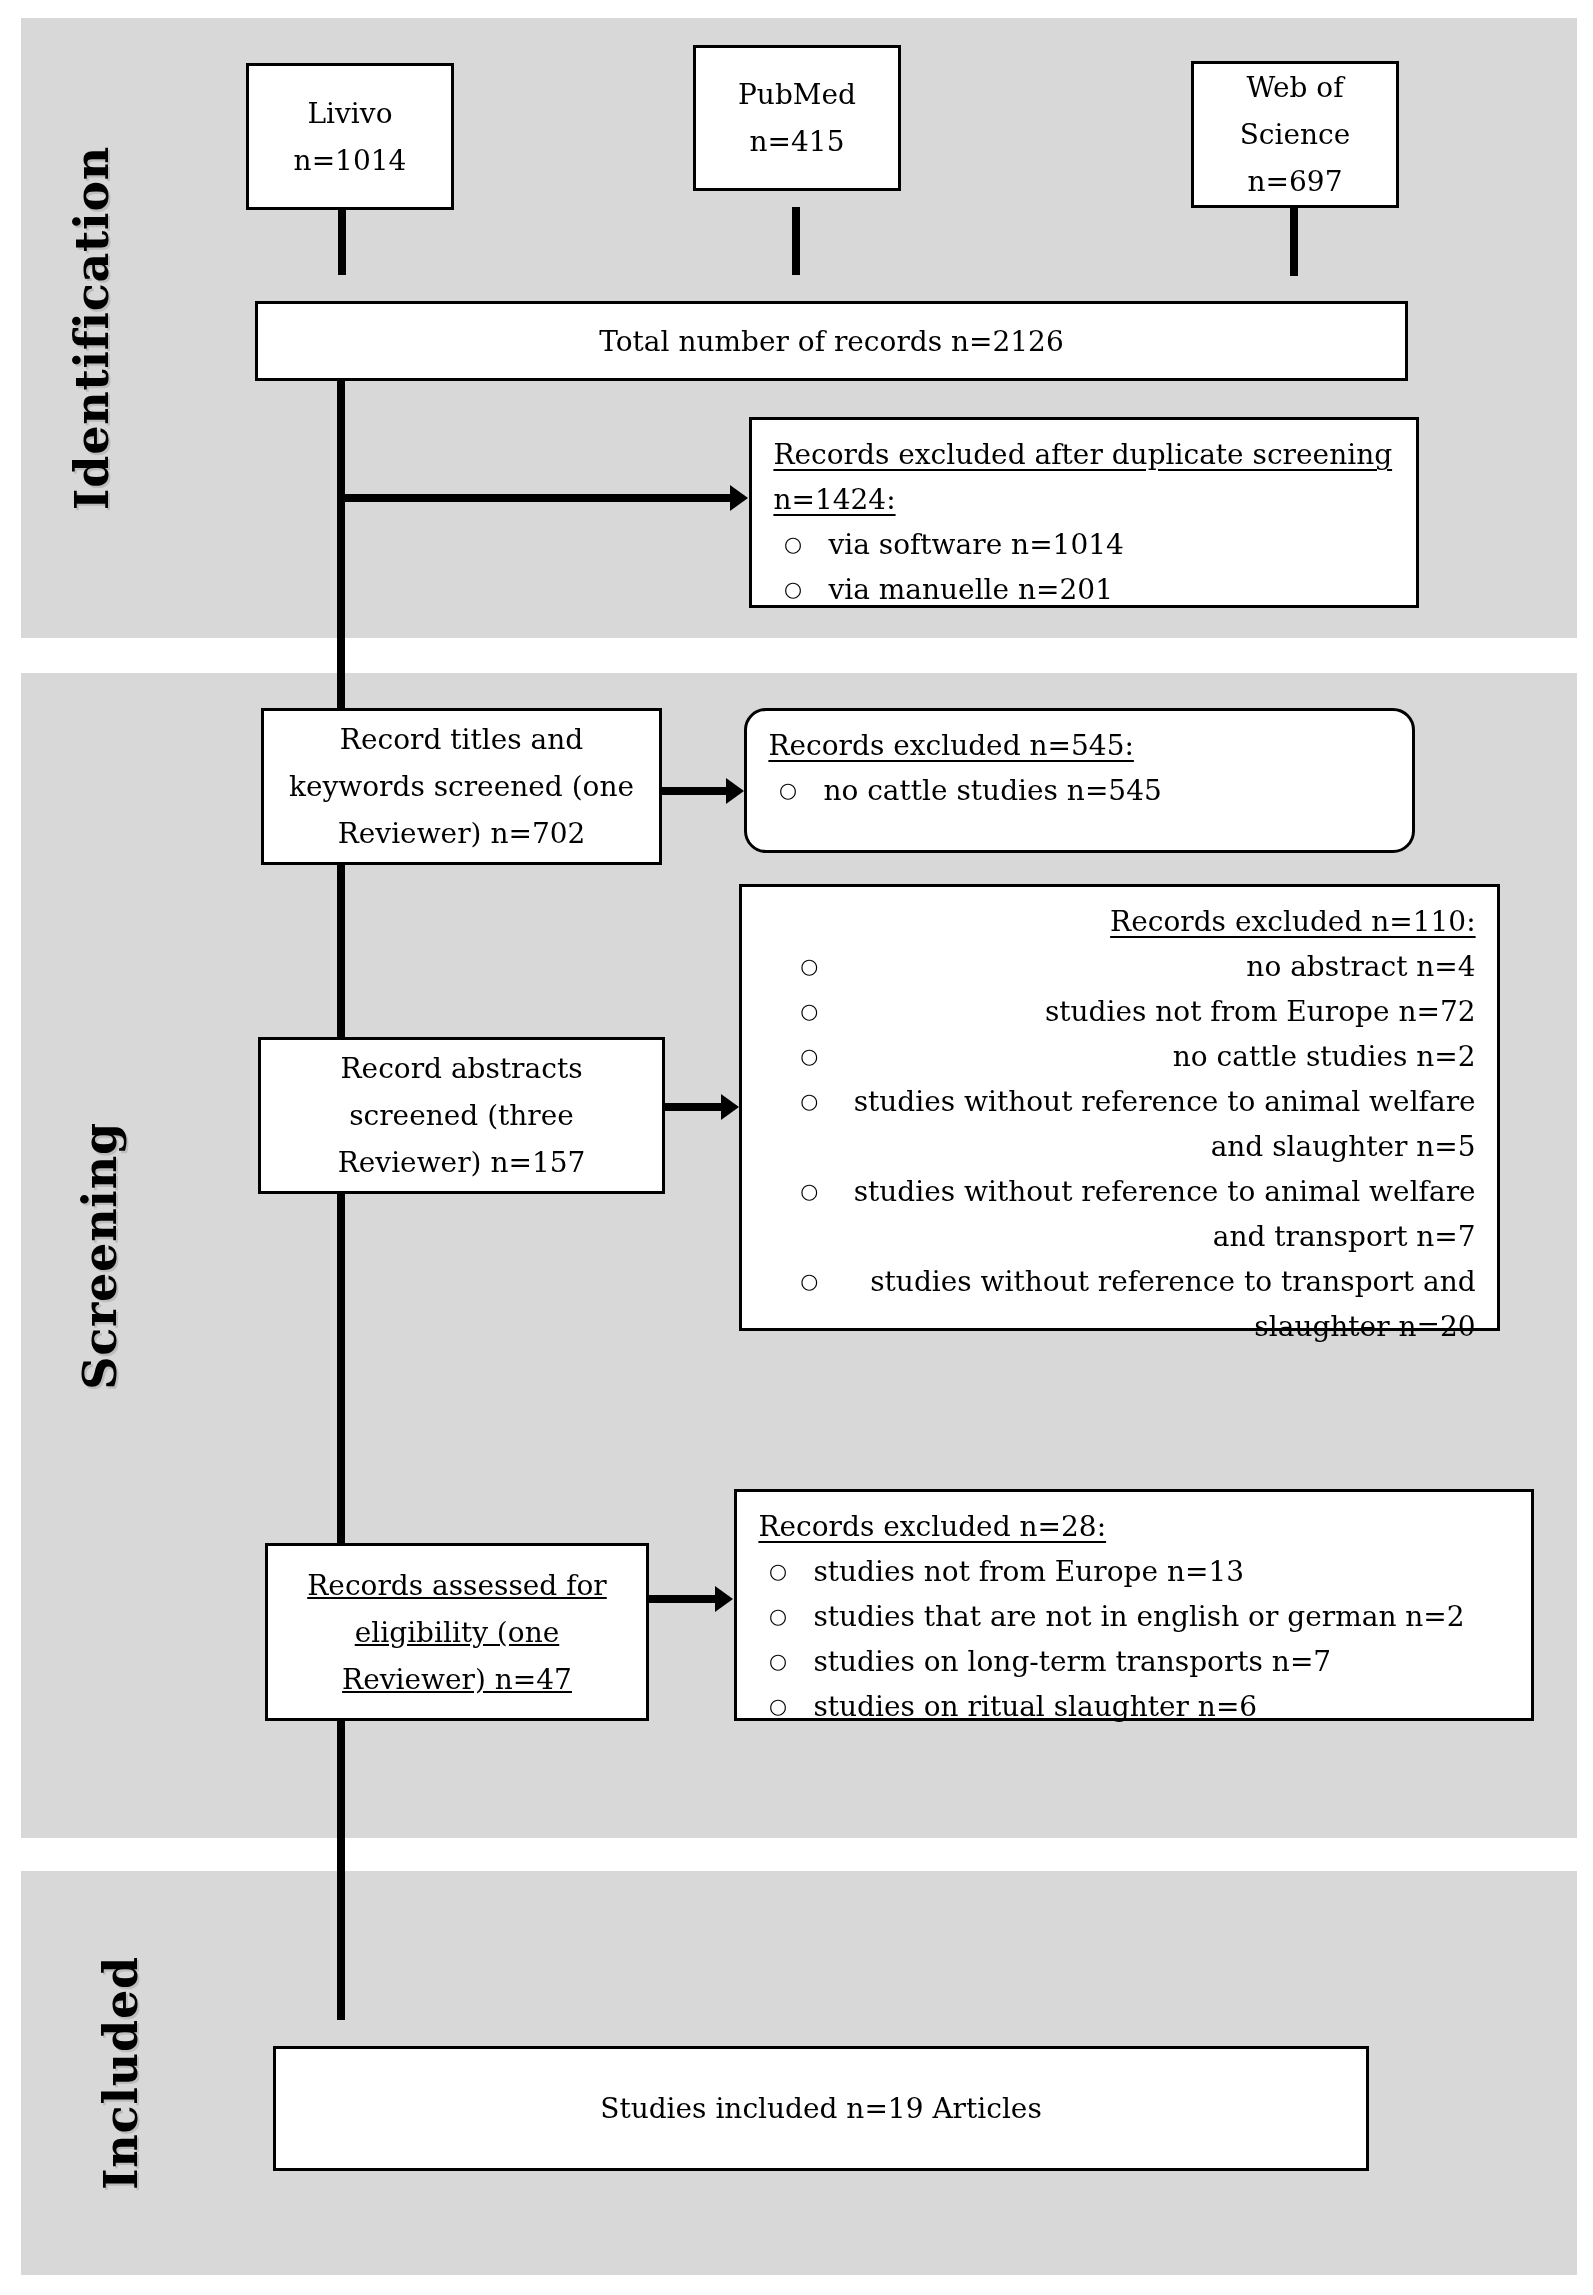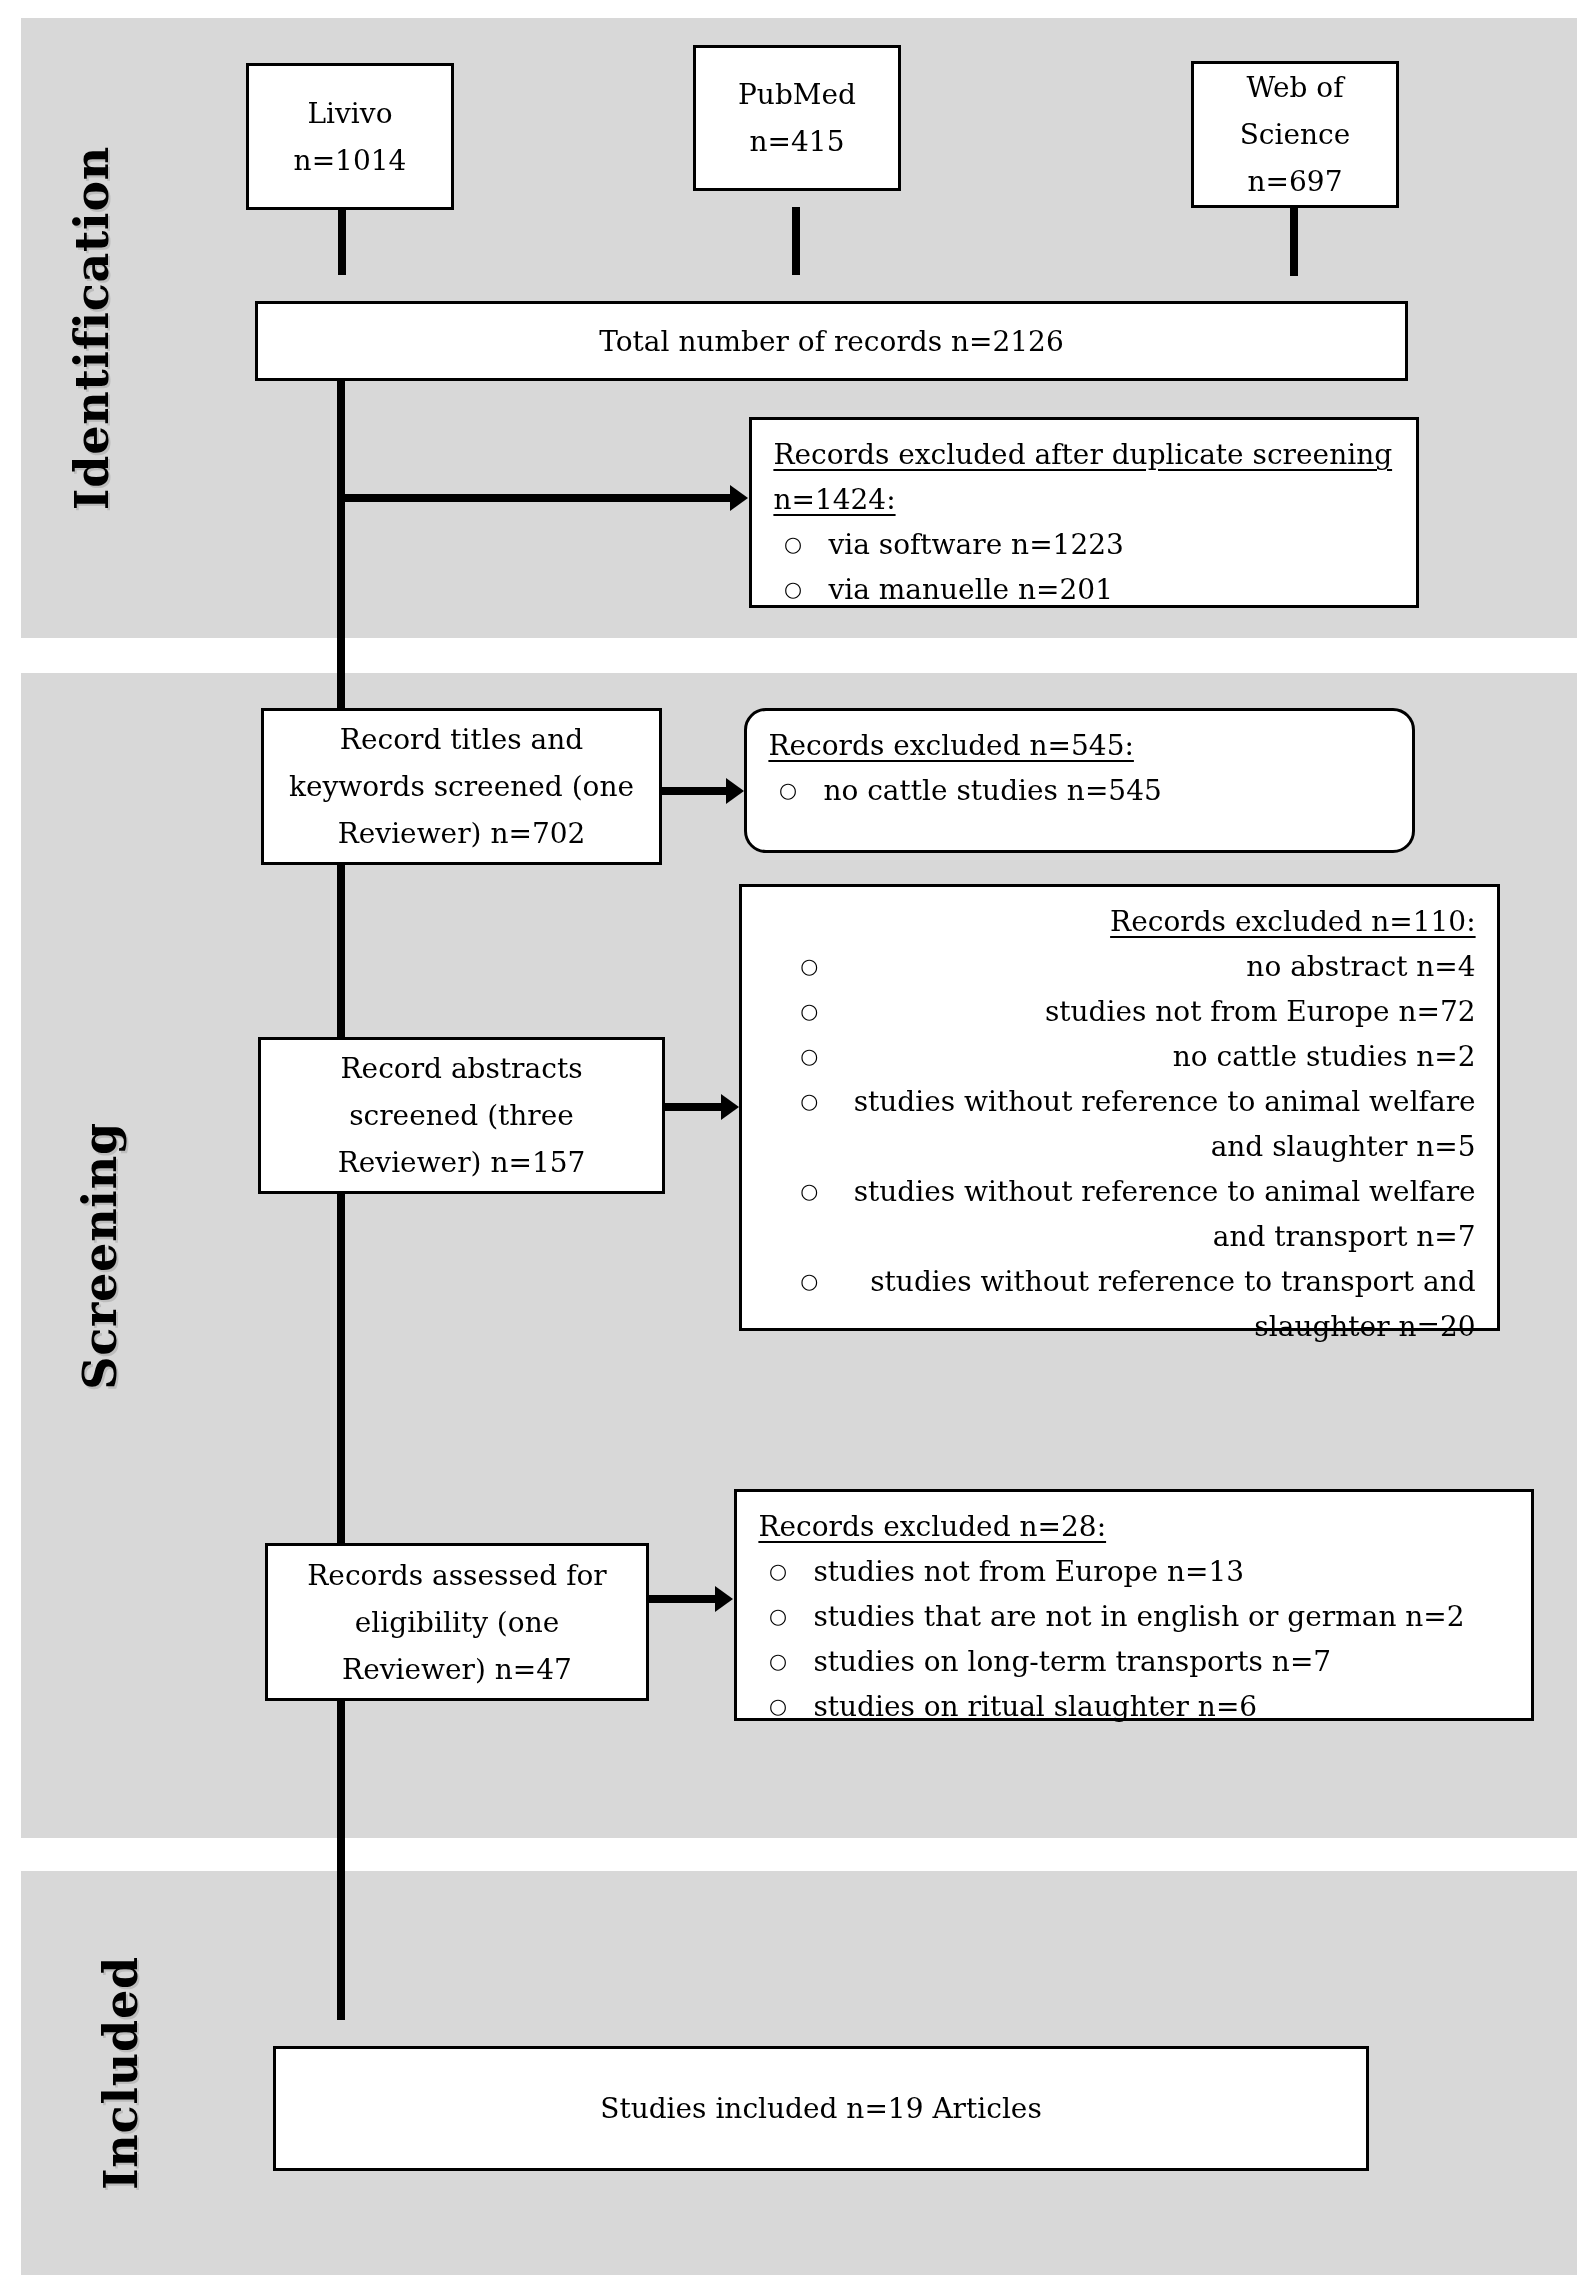--- a/index.html
+++ b/index.html
@@ -113,21 +113,21 @@
   </div>
 
   <div class="box bar" style="left:255px;top:274px;width:1153px;height:80px;">
     <span>Total number of records n=2126</span>
   </div>
 
   <div class="box excl" style="left:749px;top:417px;width:670px;height:191px;">
     <div class="heading">Records excluded after duplicate screening n=1424:</div>
     <div class="bullet-row">
       <span class="bullet">○</span>
-      <span class="bullet-text">via software n=1223</span>
+      <span class="bullet-text">via software n=1014</span>
     </div>
     <div class="bullet-row">
       <span class="bullet">○</span>
       <span class="bullet-text">via manuelle n=201</span>
     </div>
   </div>
 
   <div class="box center-box" style="left:261px;top:708px;width:401px;height:157px;">
     <div class="line">Record titles and</div>
     <div class="line">keywords screened (one</div>
@@ -169,21 +169,21 @@
       <span class="bullet-text">studies without reference to transport and slaughter n=20</span>
     </div>
   </div>
 
   <div class="box center-box" style="left:258px;top:1037px;width:407px;height:157px;">
     <div class="line">Record abstracts</div>
     <div class="line">screened (three</div>
     <div class="line">Reviewer) n=157</div>
   </div>
 
-  <div class="box center-box" style="left:265px;top:1543px;width:384px;height:158px;">
+  <div class="box center-box" style="left:265px;top:1543px;width:384px;height:178px;text-decoration:underline;">
     <div class="line">Records assessed for</div>
     <div class="line">eligibility (one</div>
     <div class="line">Reviewer) n=47</div>
   </div>
 
   <div class="box excl" style="left:734px;top:1489px;width:800px;height:232px;">
     <div class="heading">Records excluded n=28:</div>
     <div class="bullet-row">
       <span class="bullet">○</span>
       <span class="bullet-text">studies not from Europe n=13</span>

